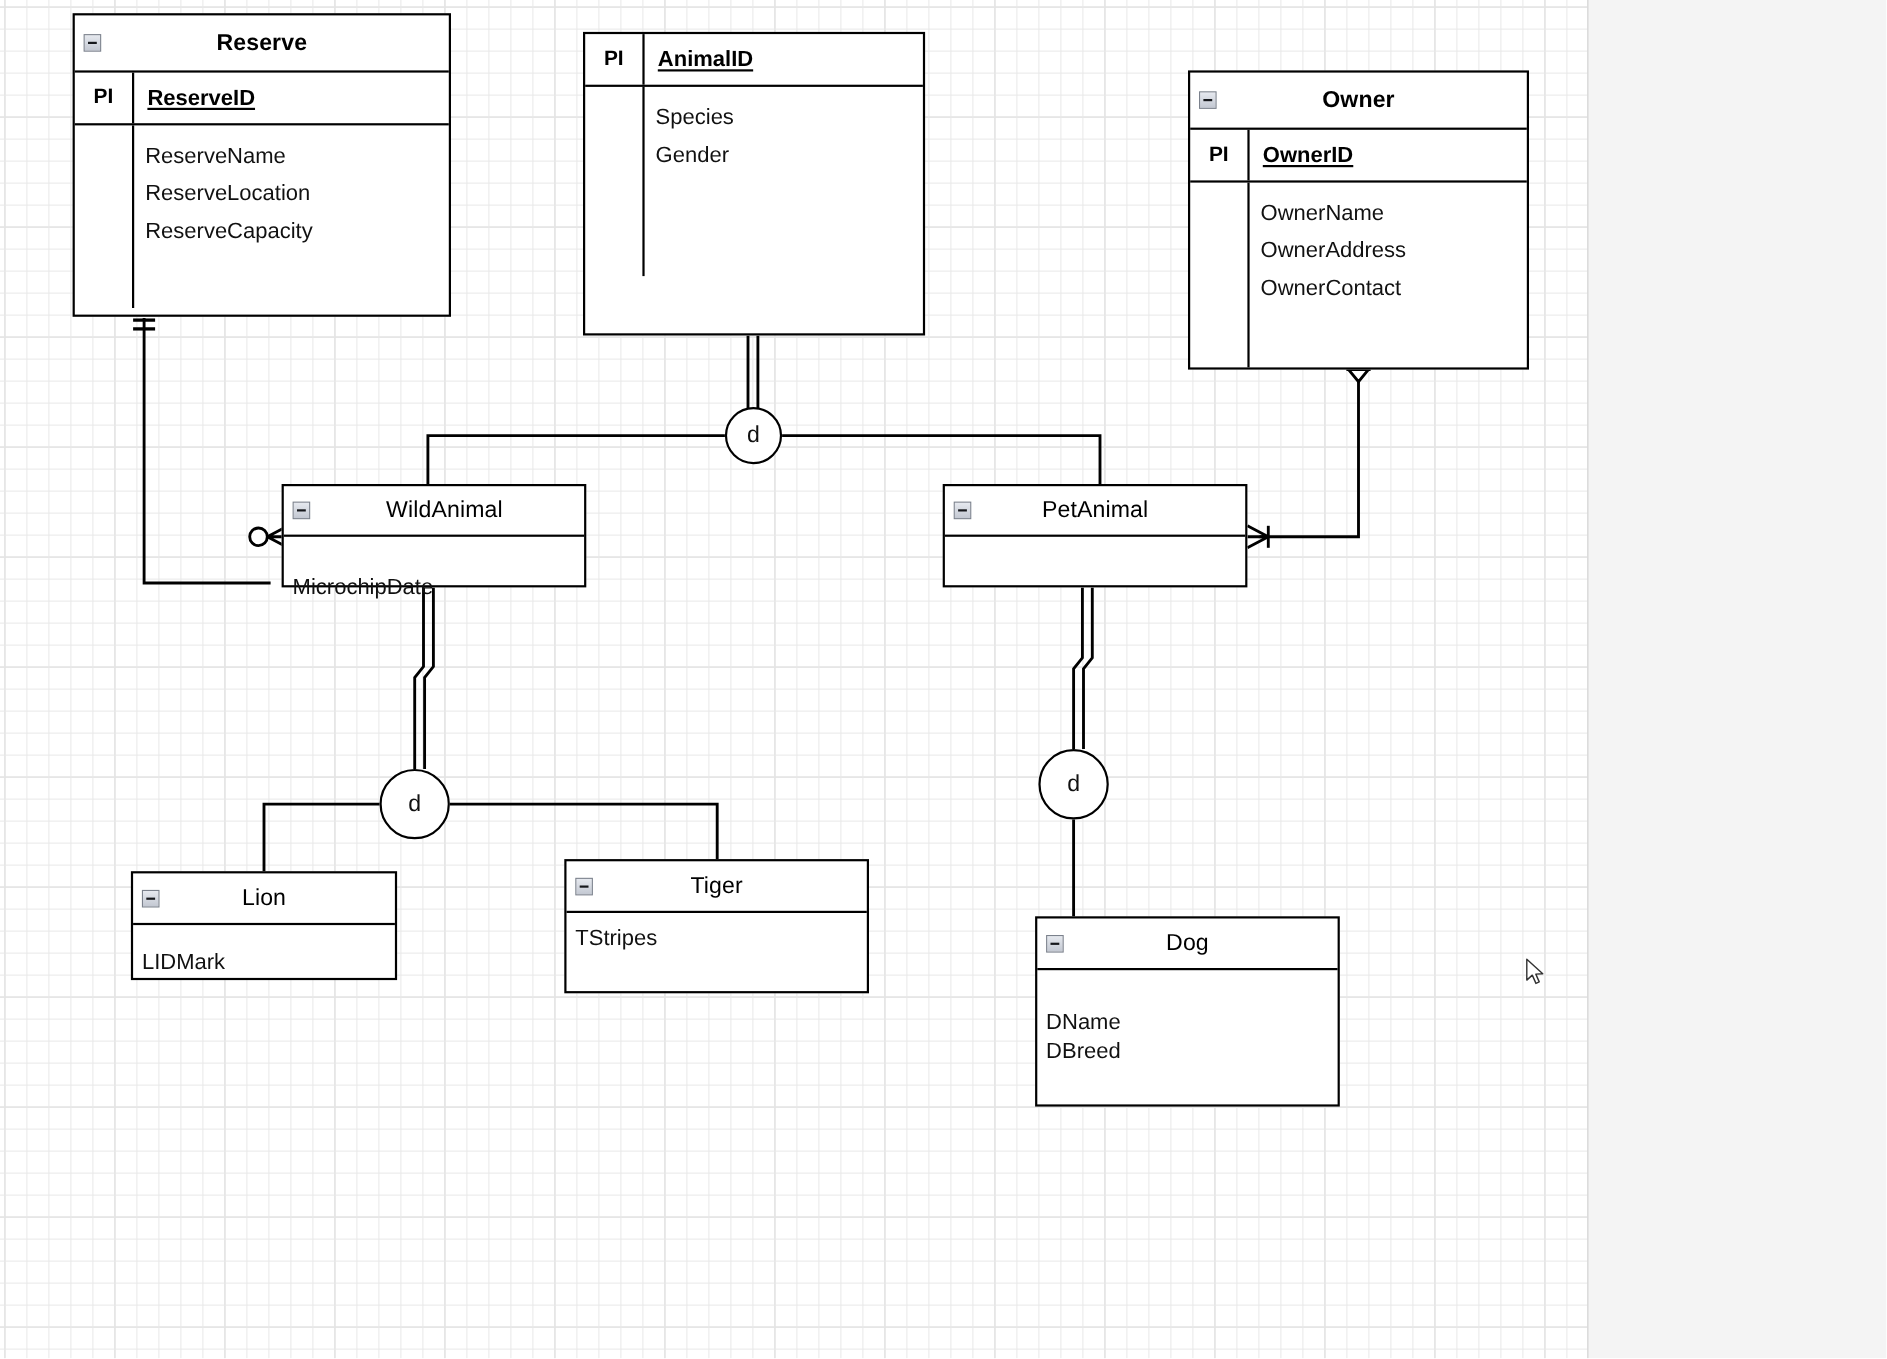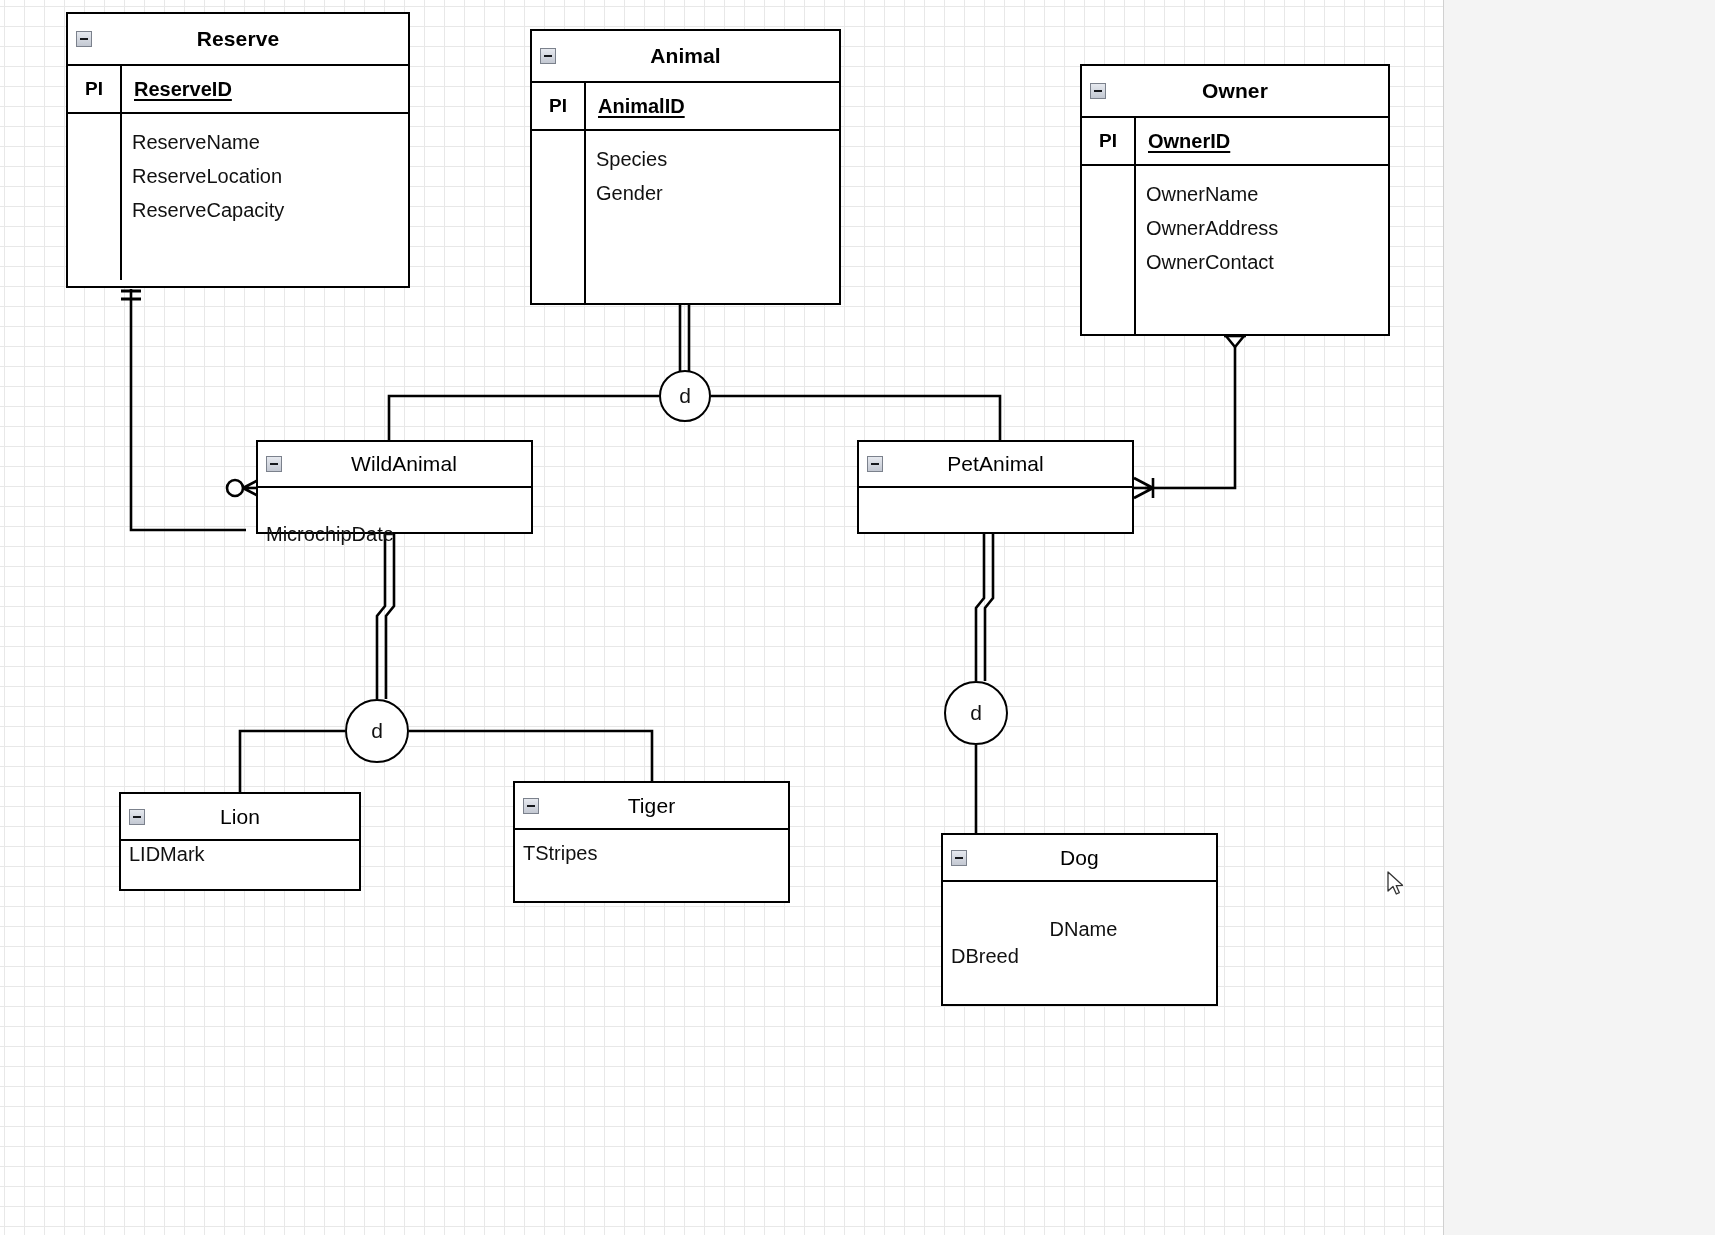--- a/index.html
+++ b/index.html
@@ -229,24 +229,20 @@
       <div class="body-rows" style="height:166px;">
         <div class="vrule"></div>
         <div class="field">ReserveName</div>
         <div class="field">ReserveLocation</div>
         <div class="field">ReserveCapacity</div>
       </div>
     </div>
   </div>
 
   <div class="entity" style="left:530px; top:29px; width:311px; height:276px;">
-    <div class="ent-header">
-      <span class="collapse-box"></span>
-      <span class="ent-title bold">Animal</span>
-    </div>
     <div class="attr-grid">
       <div class="attr-row pk-row">
         <span class="pi-cell">PI</span>
         <span class="pk-name">AnimalID</span>
       </div>
       <div class="body-rows" style="height:166px;">
         <div class="vrule" style="bottom:0;"></div>
         <div class="field">Species</div>
         <div class="field">Gender</div>
       </div>
@@ -285,37 +281,37 @@
       <span class="collapse-box"></span>
       <span class="ent-title">PetAnimal</span>
     </div>
   </div>
 
   <div class="entity" style="left:119px; top:792px; width:242px; height:99px;">
     <div class="ent-header" style="height:47px;">
       <span class="collapse-box"></span>
       <span class="ent-title">Lion</span>
     </div>
-    <div class="sub-field" style="padding-top:2px;">LIDMark</div>
+    <div class="sub-field" style="padding-top:23px;">LIDMark</div>
   </div>
 
   <div class="entity" style="left:513px; top:781px; width:277px; height:122px;">
     <div class="ent-header" style="height:47px;">
       <span class="collapse-box"></span>
       <span class="ent-title">Tiger</span>
     </div>
     <div class="sub-field" style="padding-top:12px;">TStripes</div>
   </div>
 
   <div class="entity" style="left:941px; top:833px; width:277px; height:173px;">
     <div class="ent-header" style="height:47px;">
       <span class="collapse-box"></span>
       <span class="ent-title">Dog</span>
     </div>
-    <div class="sub-field" style="padding-top:36px;text-align:center;">DName</div>
+    <div class="sub-field" style="padding-top:36px;">DName</div>
     <div class="sub-field" style="padding-top:5px;">DBreed</div>
   </div>
 
   <div class="dcircle" style="left:659px; top:370px; width:52px; height:52px;">
     <span>d</span>
   </div>
 
   <div class="dcircle" style="left:345px; top:699px; width:64px; height:64px;">
     <span>d</span>
   </div>

